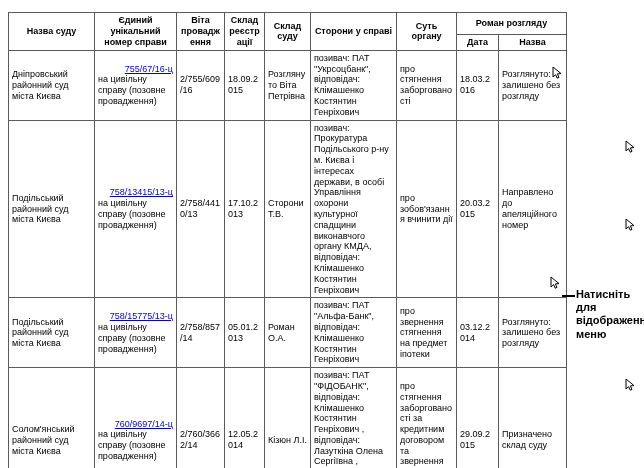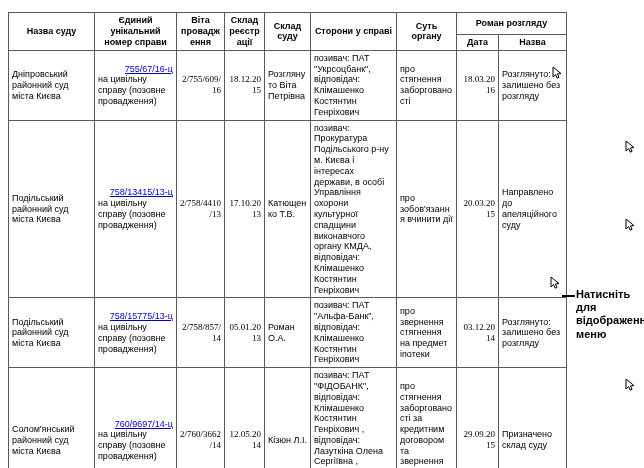--- a/index.html
+++ b/index.html
@@ -6,21 +6,21 @@
   body{font-family:"Liberation Sans",sans-serif;color:#000;}
   .page{position:relative;width:644px;height:468px;background:#fff;outline:1px solid #b5b5b5;overflow:hidden;}
   table.registry{position:absolute;left:8px;top:12px;border-collapse:collapse;table-layout:fixed;width:558px;background:#fff;}
   table.registry th, table.registry td{
     border:1px solid #5a5a5a;
     font-size:9px;line-height:1.2;
     padding:2px 3px;vertical-align:middle;
     word-wrap:break-word;overflow:hidden;
   }
   table.registry th{font-weight:bold;text-align:center;}
-  td.c-center{text-align:right;font-family:Liberation Serif, serif;}
+  td.c-center{text-align:left;}
   td{text-align:left;}
   a.case-link{color:#0000cc;text-decoration:underline;display:block;cursor:pointer;text-align:right;}
   thead tr.h1{height:22px;}
   thead tr.h2{height:14px;}
   tbody tr:nth-child(1){height:66px;}
   tbody tr:nth-child(2){height:90px;}
   tbody tr:nth-child(3){height:60px;}
   tbody tr:nth-child(4){height:96px;}
   tbody tr:nth-child(5){height:92px;}
   .cursor{position:absolute;width:11px;height:13px;}
@@ -72,40 +72,40 @@
       </tr>
     </thead>
     <tbody>
       <tr>
         <td>Дніпровський районний суд міста Києва</td>
         <td>
           <a href="#" class="case-link">755/67/16-ц</a>
           <span>на цивільну справу (позовне провадження)</span>
         </td>
         <td class="c-center">2/755/609/16</td>
-        <td class="c-center">18.12.2015</td>
+        <td class="c-center">18.09.2015</td>
         <td>Розглянуто Віта Петрівна</td>
         <td>позивач: ПАТ "Укрсоцбанк", відповідач: Клімашенко Костянтин Генріхович</td>
         <td>про стягнення заборгованості</td>
         <td class="c-center">18.03.2016</td>
         <td>Розглянуто: залишено без розгляду</td>
       </tr>
       <tr>
         <td>Подільський районний суд міста Києва</td>
         <td>
           <a href="#" class="case-link">758/13415/13-ц</a>
           <span>на цивільну справу (позовне провадження)</span>
         </td>
         <td class="c-center">2/758/4410/13</td>
         <td class="c-center">17.10.2013</td>
-        <td>Катющенко Т.В.</td>
+        <td>Сторони Т.В.</td>
         <td>позивач: Прокуратура Подільського р-ну м. Києва і інтересах держави, в особі Управління охорони культурної спадщини виконавчого органу КМДА, відповідач: Клімашенко Костянтин Генріхович</td>
         <td>про зобов'язання вчинити дії</td>
         <td class="c-center">20.03.2015</td>
-        <td>Направлено до апеляційного суду</td>
+        <td>Направлено до апеляційного номер</td>
       </tr>
       <tr>
         <td>Подільський районний суд міста Києва</td>
         <td>
           <a href="#" class="case-link">758/15775/13-ц</a>
           <span>на цивільну справу (позовне провадження)</span>
         </td>
         <td class="c-center">2/758/857/14</td>
         <td class="c-center">05.01.2013</td>
         <td>Роман О.А.</td>

